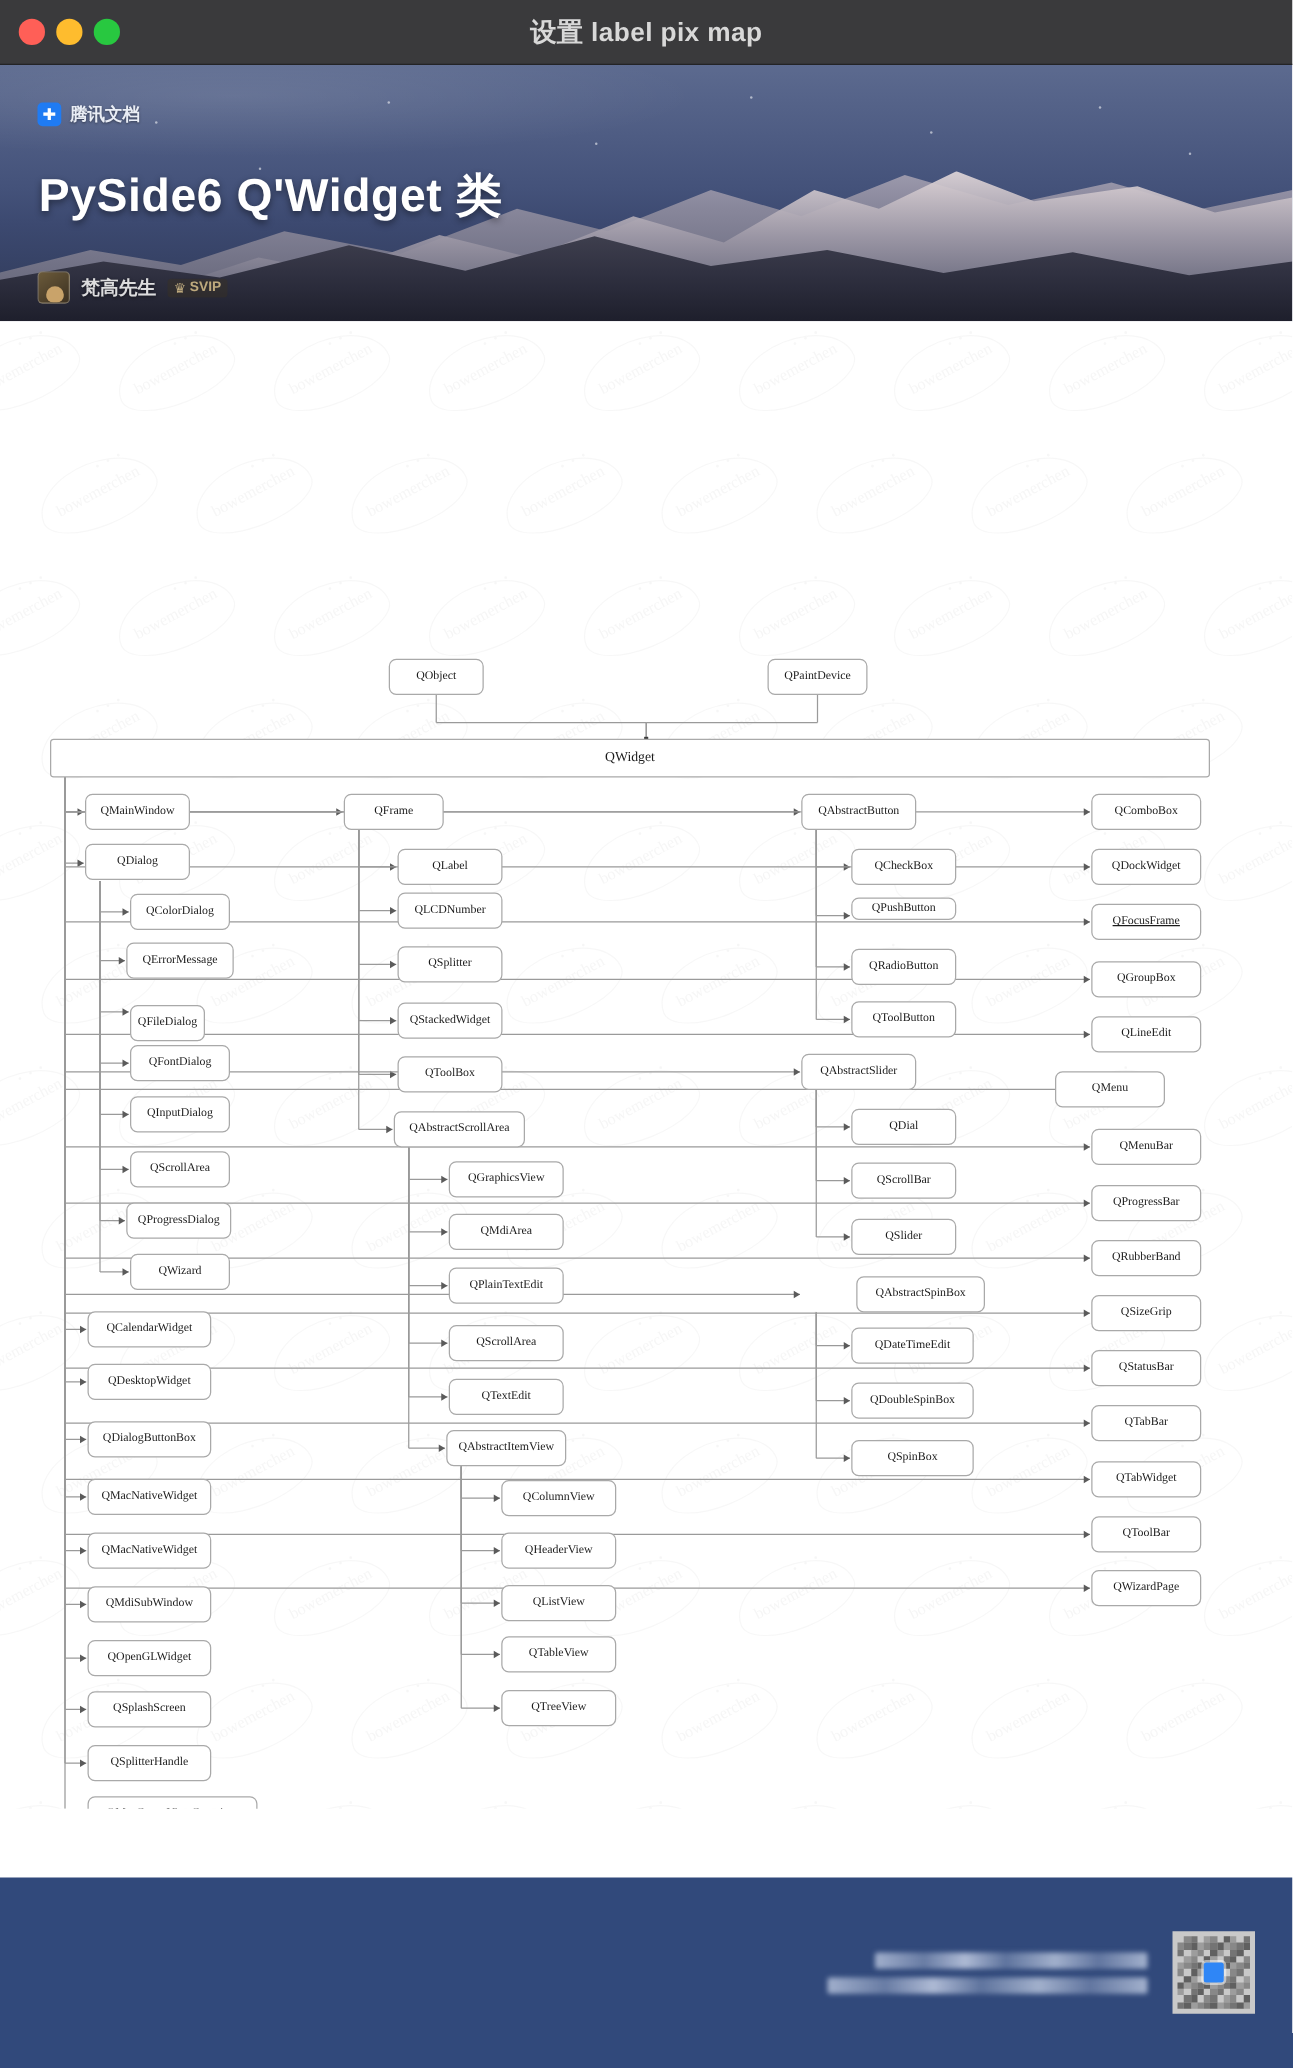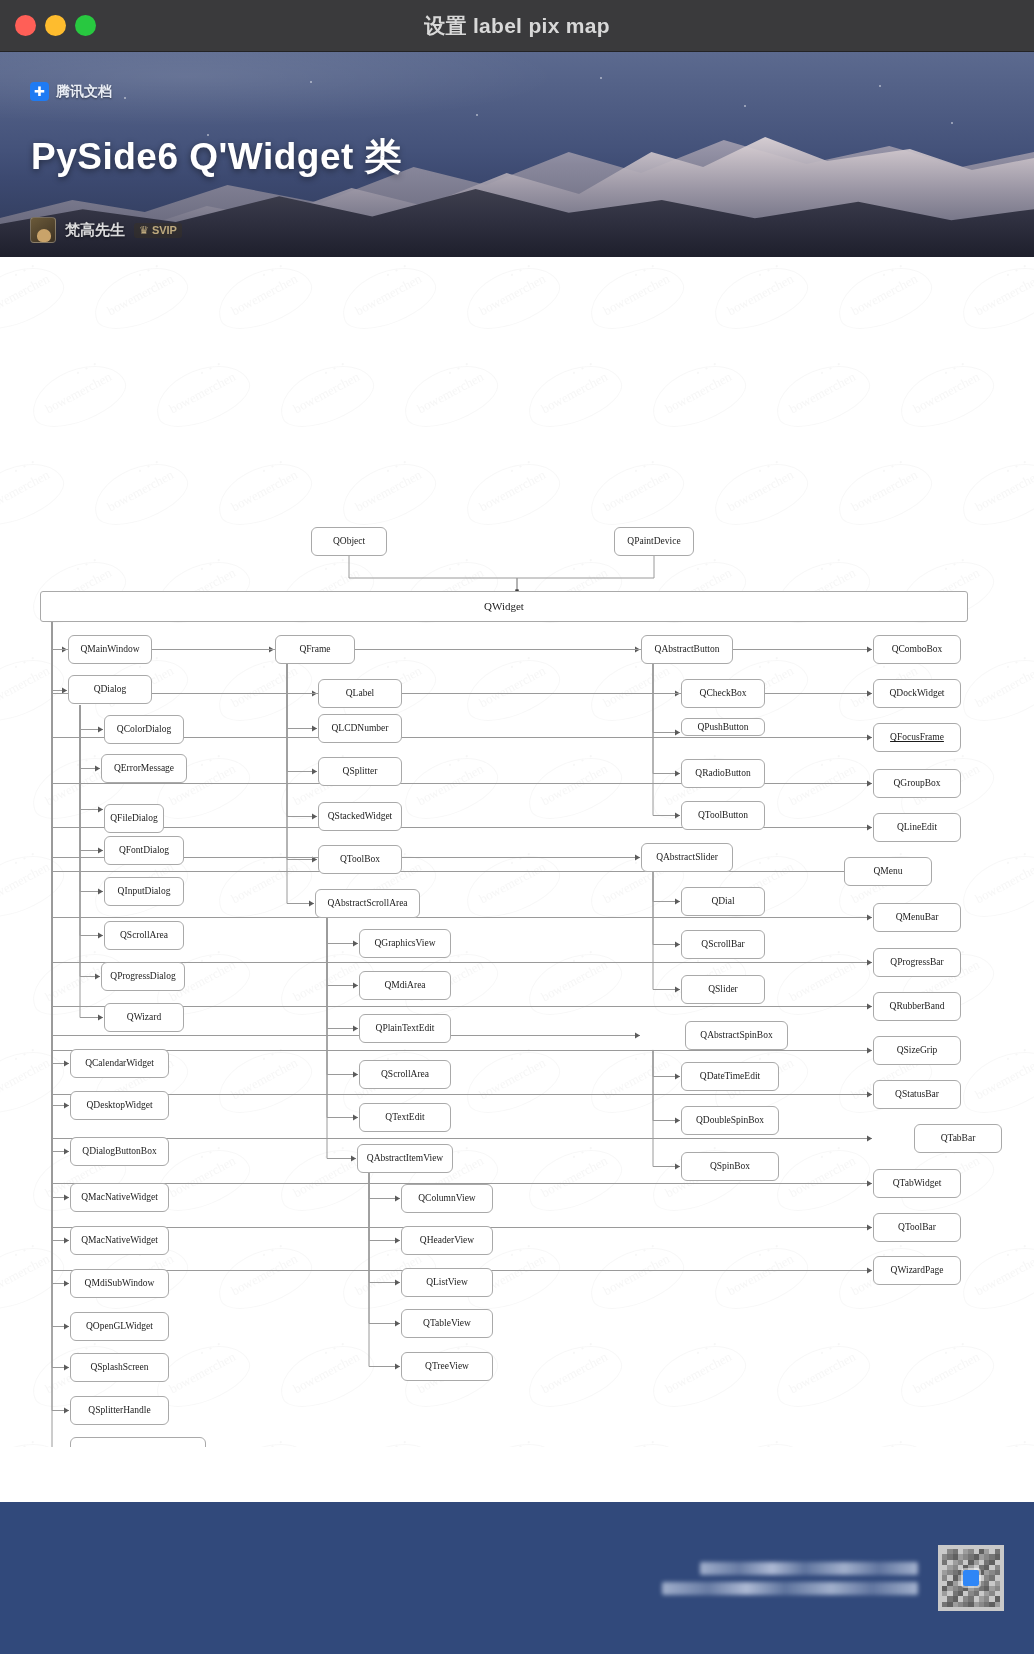--- a/index.html
+++ b/index.html
@@ -658,21 +658,21 @@
           <div class="node" style="left: 873px; top: 422px; width: 88px; height: 29px;">QDockWidget</div>
           <div class="node" style="left: 873px; top: 466px; width: 88px; height: 29px; text-decoration: underline;">QFocusFrame</div>
           <div class="node" style="left: 873px; top: 512px; width: 88px; height: 29px;">QGroupBox</div>
           <div class="node" style="left: 873px; top: 556px; width: 88px; height: 29px;">QLineEdit</div>
           <div class="node" style="left: 844px; top: 600px; width: 88px; height: 29px;">QMenu</div>
           <div class="node" style="left: 873px; top: 646px; width: 88px; height: 29px;">QMenuBar</div>
           <div class="node" style="left: 873px; top: 691px; width: 88px; height: 29px;">QProgressBar</div>
           <div class="node" style="left: 873px; top: 735px; width: 88px; height: 29px;">QRubberBand</div>
           <div class="node" style="left: 873px; top: 779px; width: 88px; height: 29px;">QSizeGrip</div>
           <div class="node" style="left: 873px; top: 823px; width: 88px; height: 29px;">QStatusBar</div>
-          <div class="node" style="left: 914px; top: 867px; width: 88px; height: 29px;">QTabBar</div>
+          <div class="node" style="left: 873px; top: 867px; width: 88px; height: 29px;">QTabBar</div>
           <div class="node" style="left: 873px; top: 912px; width: 88px; height: 29px;">QTabWidget</div>
           <div class="node" style="left: 873px; top: 956px; width: 88px; height: 29px;">QToolBar</div>
           <div class="node" style="left: 873px; top: 999px; width: 88px; height: 29px;">QWizardPage</div>
         </div>
     </div>
 
   </div>
 
   <div id="footer">
     <div id="footer-inner">

